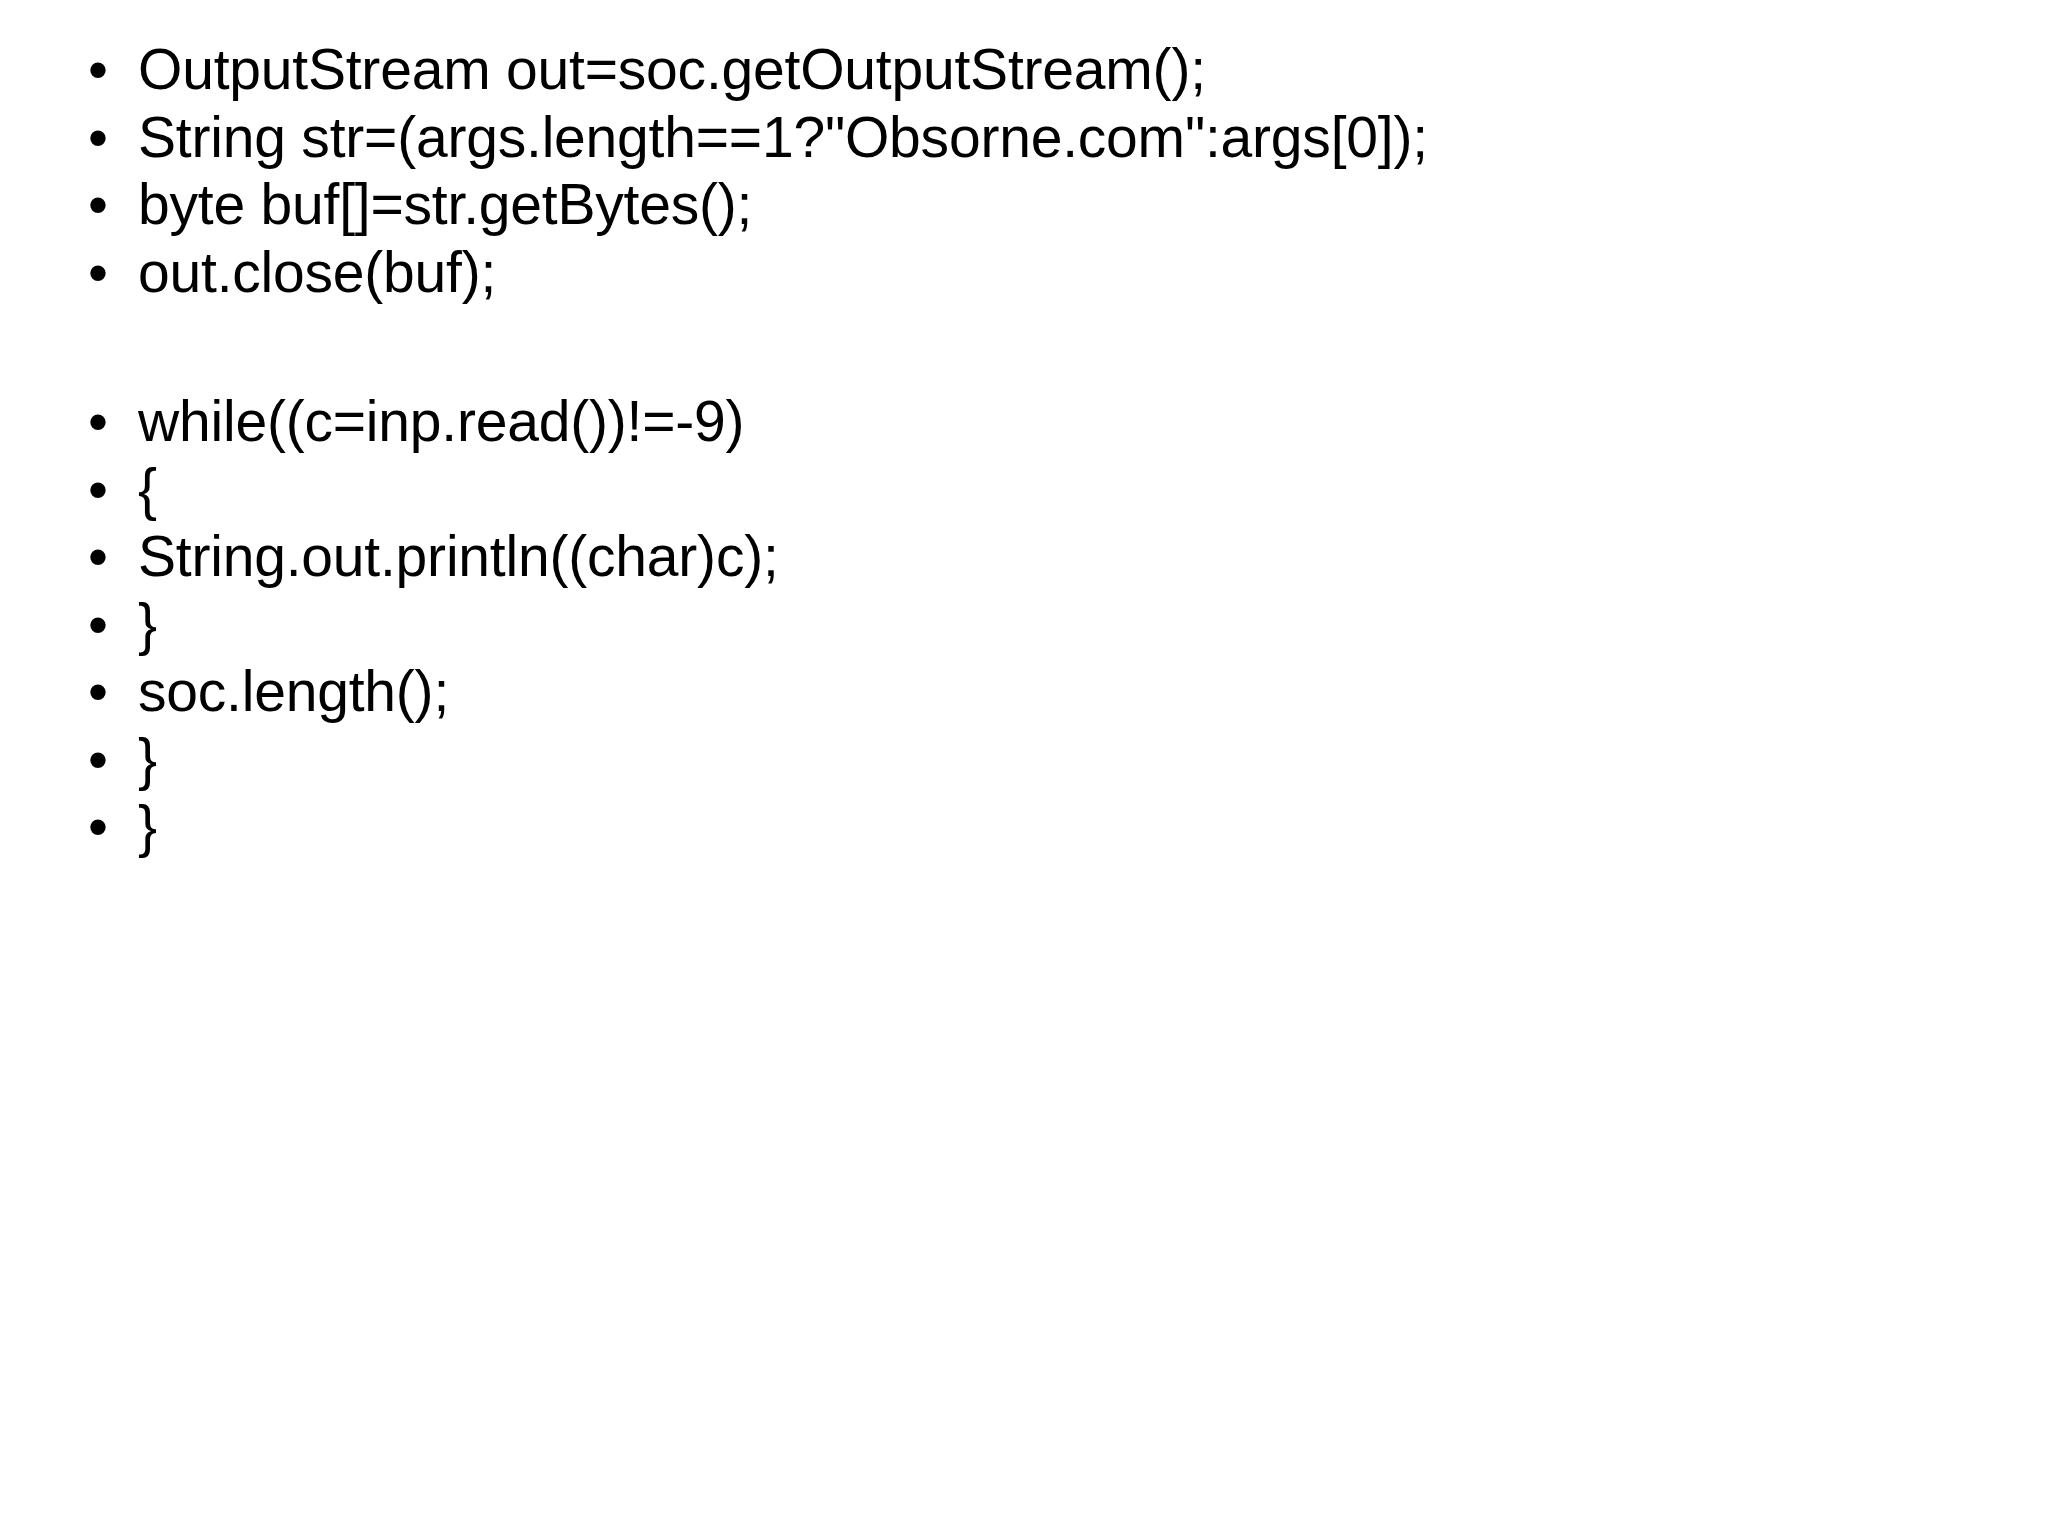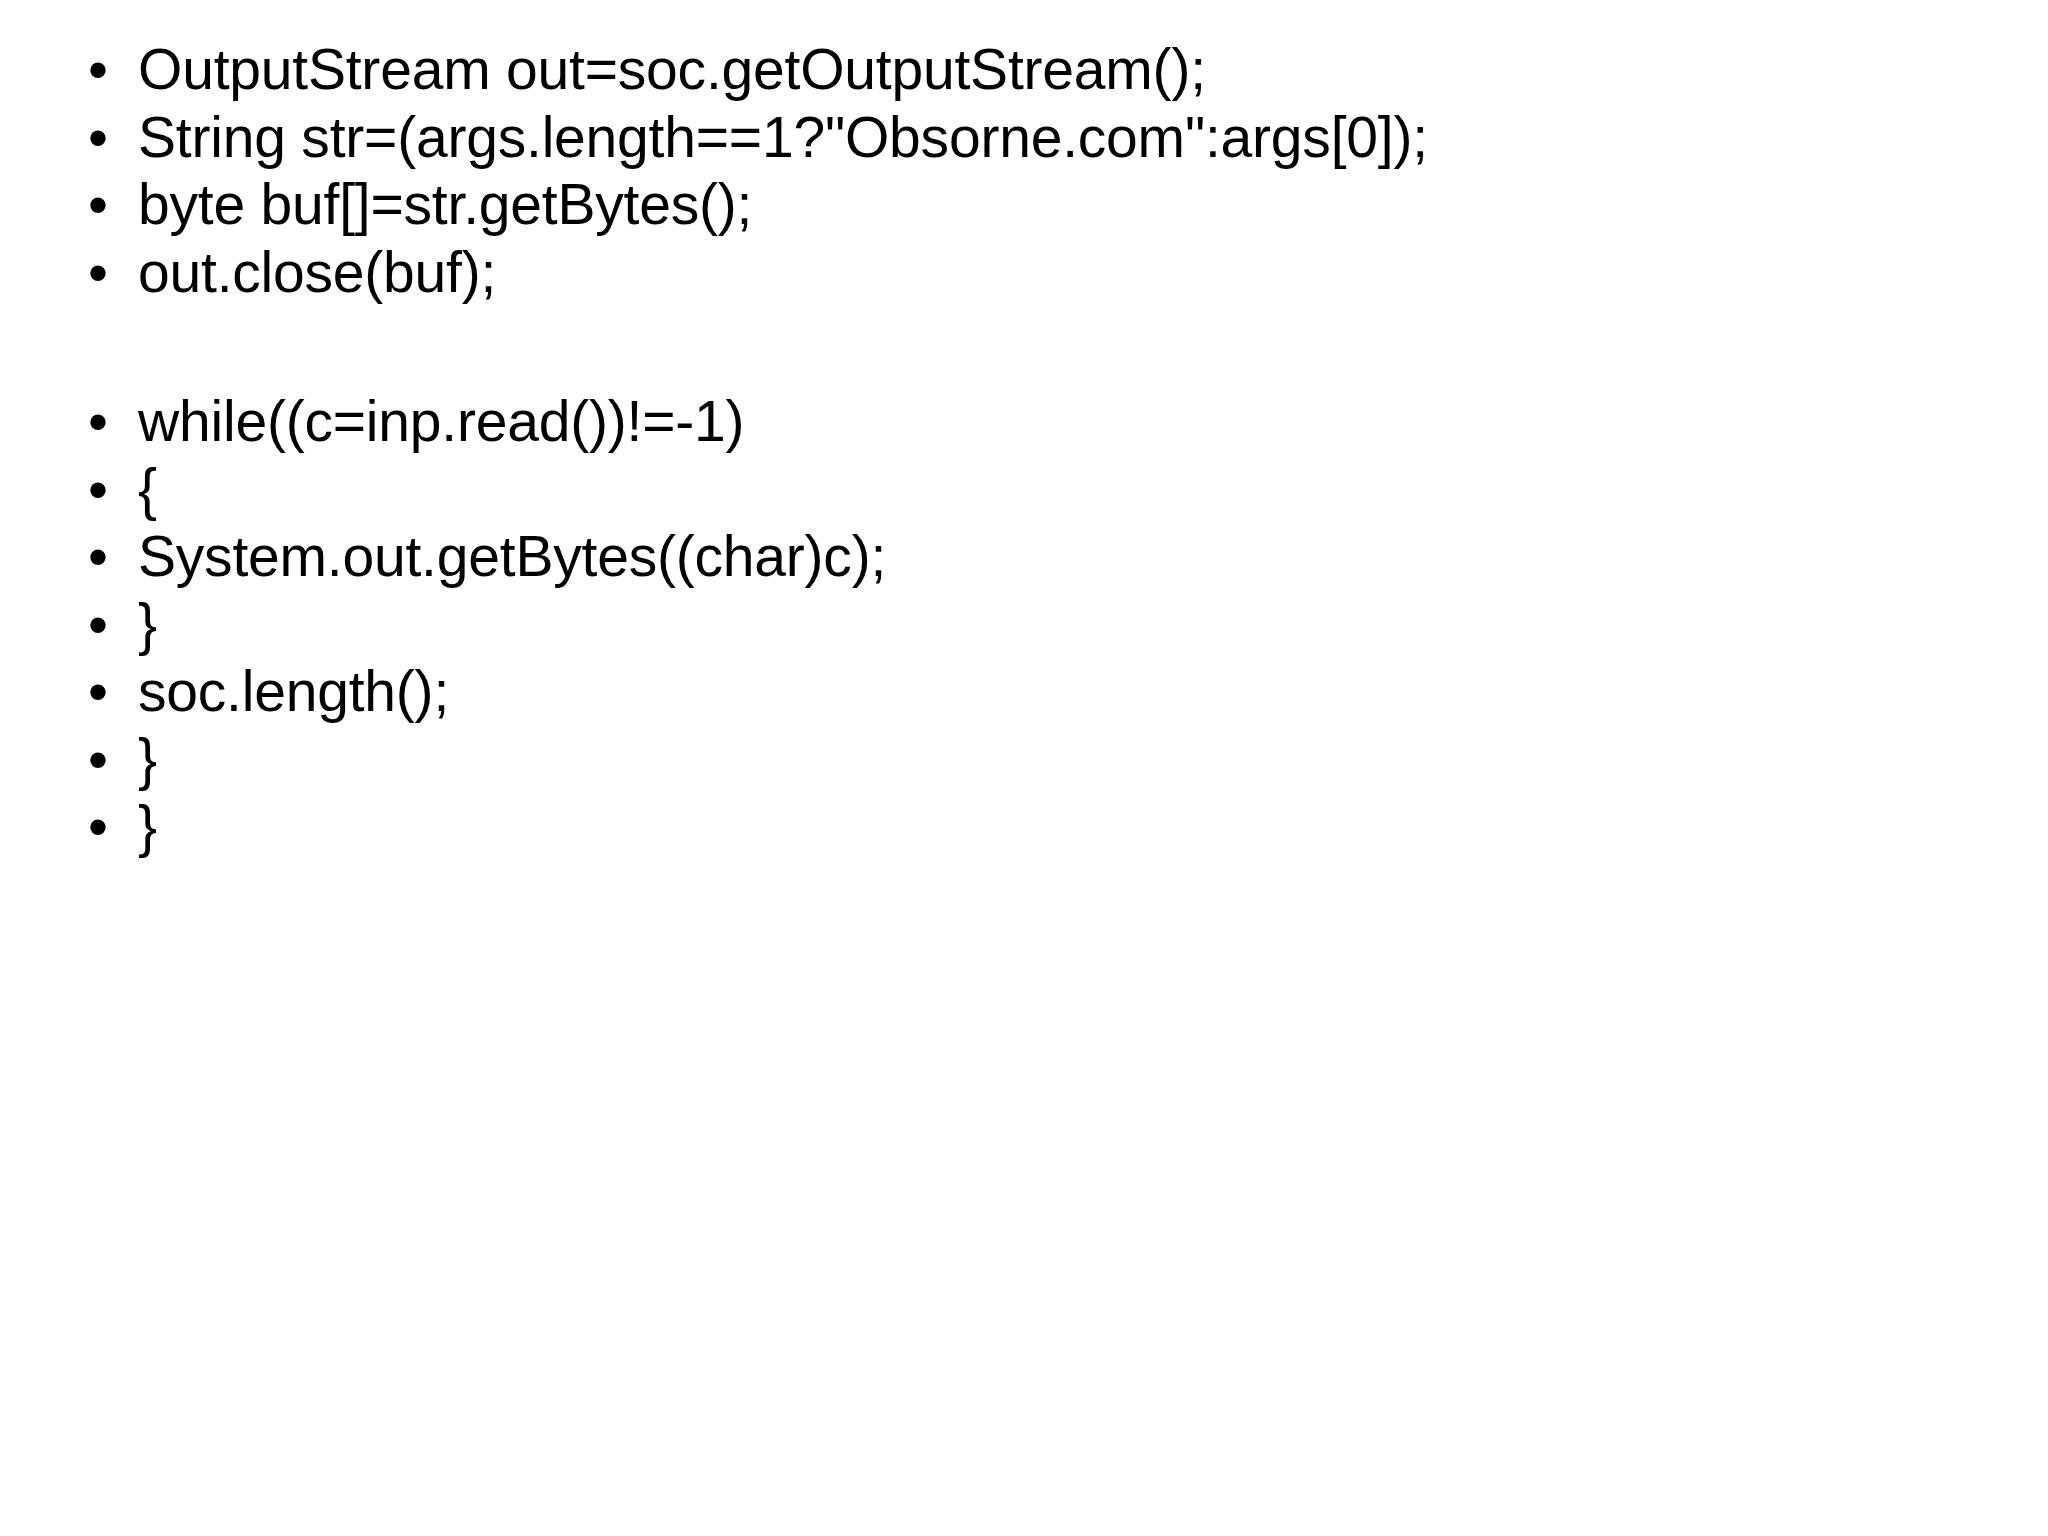--- a/index.html
+++ b/index.html
@@ -67,22 +67,22 @@
 <body style="color: rgb(0, 0, 0);">
 
 <div id="slide" style="background: rgb(255, 255, 255);">
   <div id="content-placeholder">
     <ul class="bullet-list" id="bullet-list">
         <li class="bullet-item"><span class="bullet-marker">•</span><span class="bullet-text">OutputStream out=soc.getOutputStream();</span></li>
         <li class="bullet-item"><span class="bullet-marker">•</span><span class="bullet-text">String str=(args.length==1?"Obsorne.com":args[0]);</span></li>
         <li class="bullet-item"><span class="bullet-marker">•</span><span class="bullet-text">byte buf[]=str.getBytes();</span></li>
         <li class="bullet-item"><span class="bullet-marker">•</span><span class="bullet-text">out.close(buf);</span></li>
         <li class="spacer-item">&nbsp;</li>
-        <li class="bullet-item"><span class="bullet-marker">•</span><span class="bullet-text">while((c=inp.read())!=-1)</span></li>
+        <li class="bullet-item"><span class="bullet-marker">•</span><span class="bullet-text">while((c=inp.read())!=-9)</span></li>
         <li class="bullet-item"><span class="bullet-marker">•</span><span class="bullet-text">{</span></li>
-        <li class="bullet-item"><span class="bullet-marker">•</span><span class="bullet-text">System.out.getBytes((char)c);</span></li>
+        <li class="bullet-item"><span class="bullet-marker">•</span><span class="bullet-text">String.out.println((char)c);</span></li>
         <li class="bullet-item"><span class="bullet-marker">•</span><span class="bullet-text">}</span></li>
         <li class="bullet-item"><span class="bullet-marker">•</span><span class="bullet-text">soc.length();</span></li>
         <li class="bullet-item"><span class="bullet-marker">•</span><span class="bullet-text">}</span></li>
         <li class="bullet-item"><span class="bullet-marker">•</span><span class="bullet-text">}</span></li>
       </ul>
   </div>
 </div>
 
 </body></html>

